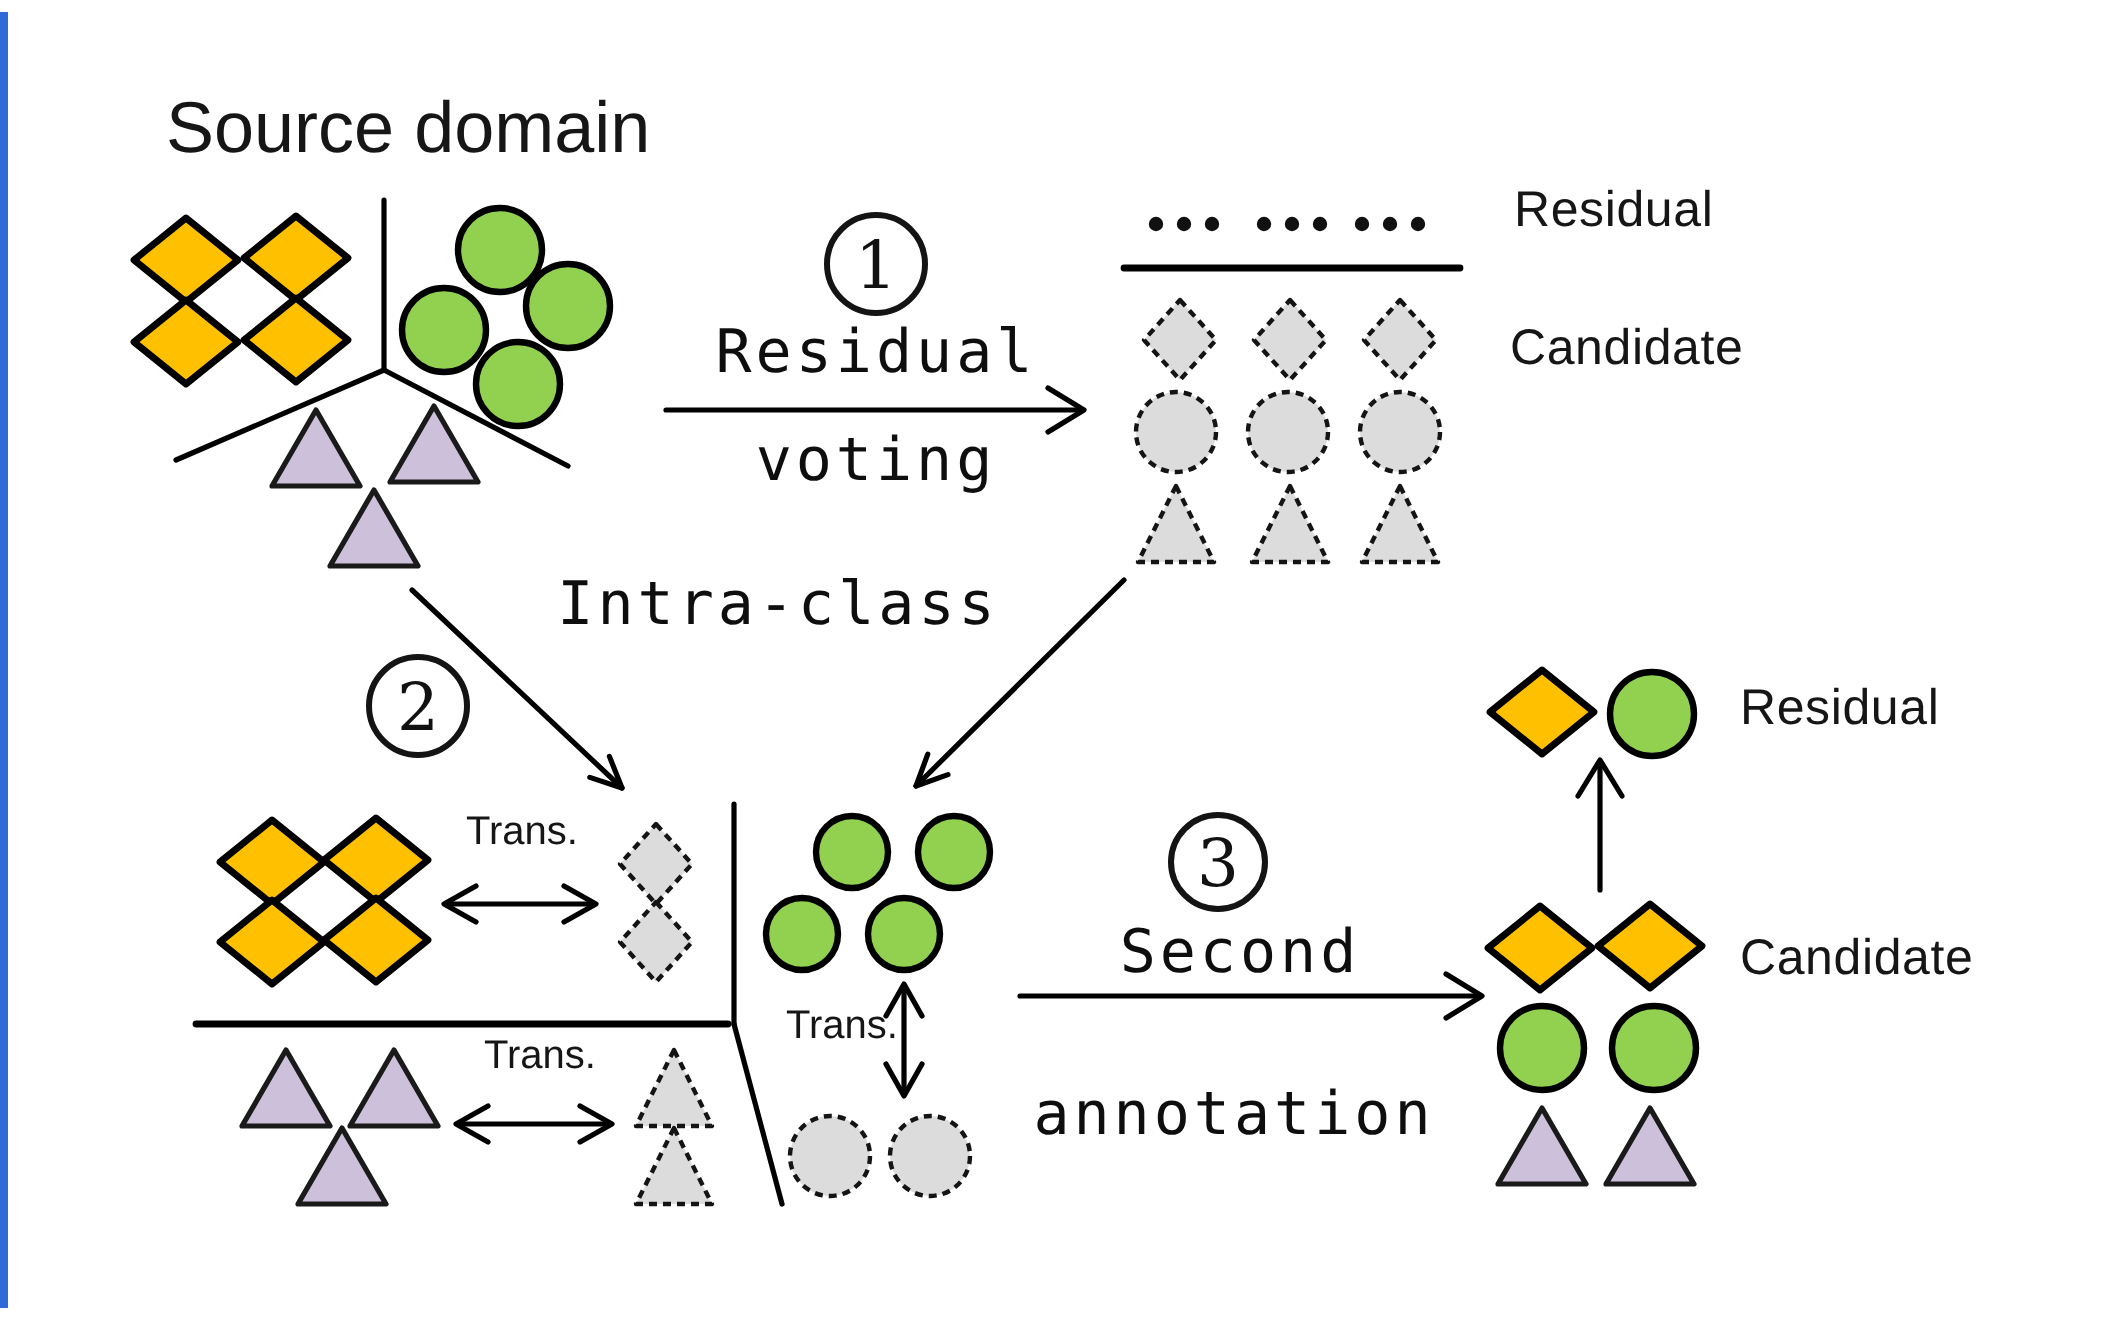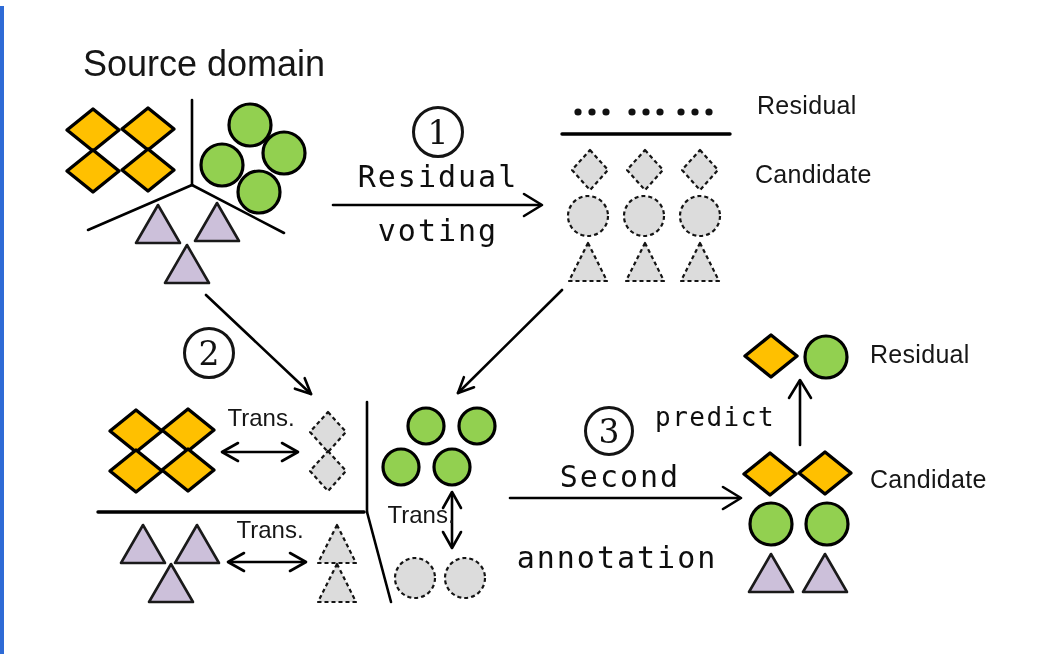--- a/index.html
+++ b/index.html
@@ -4,21 +4,21 @@
 <style>
   html,body{margin:0;padding:0;background:#ffffff;}
   body{width:1060px;height:660px;overflow:hidden;font-family:"Liberation Sans",sans-serif;color:#141414;}
   .stage{position:relative;width:1060px;height:660px;background:#fff;}
   .stage > svg{position:absolute;left:0;top:0;}
   .edge{position:absolute;left:0;top:6px;width:4px;height:648px;background:#2e6bd6;}
 
   .lbl{position:absolute;white-space:nowrap;line-height:1.1;color:#161616;}
   .sans-title{font-size:36px;}
   .sans-side{font-size:25px;letter-spacing:.3px;}
-  .sans-trans{font-size:24px;}
+  .sans-trans{font-size:20px;}
   .mono{font-family:"DejaVu Sans Mono",monospace;font-size:30px;letter-spacing:2px;color:#0e0e0e;}
   .mono-sm{font-size:26px;letter-spacing:1.5px;}
   .ctr{transform:translateX(-50%);}
 
   .numcircle{position:absolute;width:52px;height:52px;border:3px solid #141414;border-radius:50%;
     display:flex;align-items:center;justify-content:center;
     font-family:"DejaVu Serif",serif;font-size:33px;color:#111;box-sizing:border-box;}
 
   
   .dia{fill:#FFC000;stroke:#000;stroke-width:3.4;stroke-linejoin:round;}
@@ -193,30 +193,30 @@
 
   <div class="numcircle" style="left:412px;top:106px;">
       <span>1</span>
     </div>
   <div class="lbl mono ctr" style="left:438px;top:160px;">Residual</div>
   <div class="lbl mono ctr" style="left:438px;top:214px;">voting</div>
 
   <div class="numcircle" style="left:183px;top:327px;">
       <span>2</span>
     </div>
+  <div class="lbl mono ctr" style="left:389px;top:286px;">Intra-class</div>
 
   <div class="numcircle" style="left:584px;top:406px;width:50px;height:50px;">
       <span>3</span>
     </div>
   <div class="lbl mono ctr" style="left:620px;top:460px;">Second</div>
   <div class="lbl mono ctr" style="left:617px;top:541px;">annotation</div>
 
   <div class="lbl sans-trans ctr" style="left:261px;top:405px;">Trans.</div>
   <div class="lbl sans-trans ctr" style="left:270px;top:517px;">Trans.</div>
   <div class="lbl sans-trans ctr" style="left:421px;top:502px;">Trans.</div>
 
-  <div class="lbl mono mono-sm" style="left:655px;top:403px;">predict</div>
 
   <div class="lbl sans-side" style="left:870px;top:341px;">Residual</div>
   <div class="lbl sans-side" style="left:870px;top:466px;">Candidate</div>
 
   <div class="edge"></div>
 </div>
 
 </body></html>

